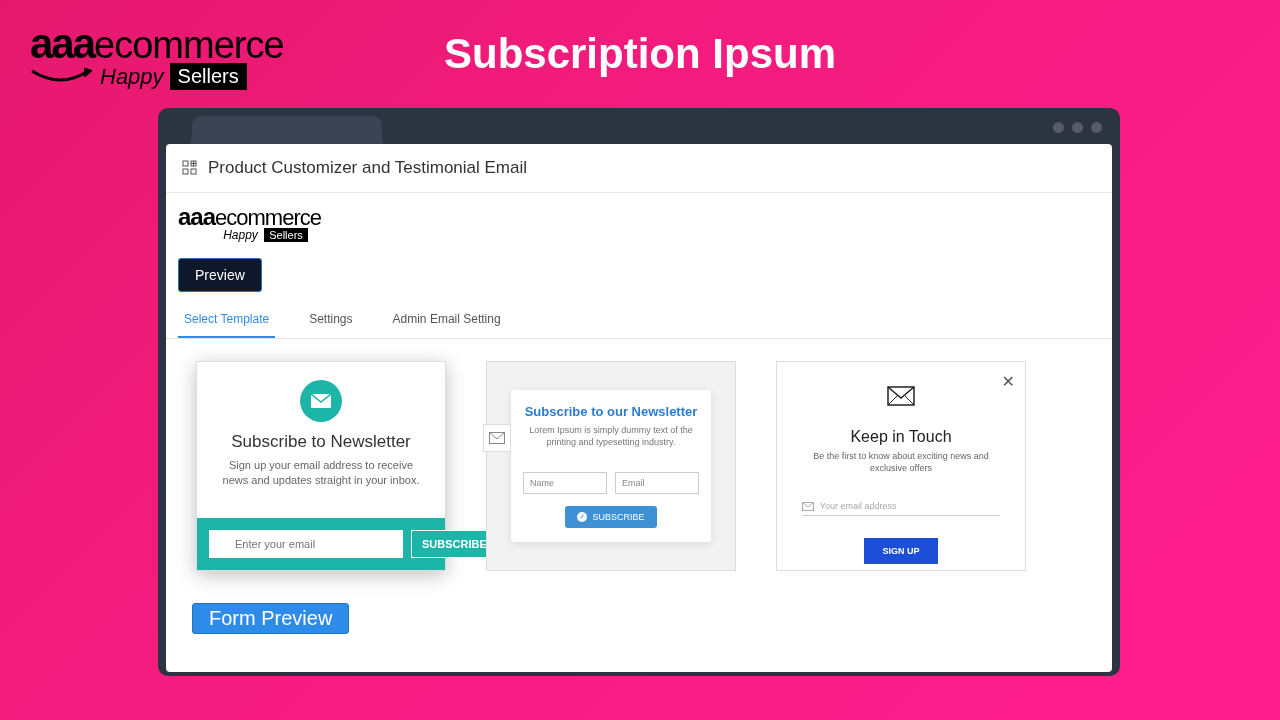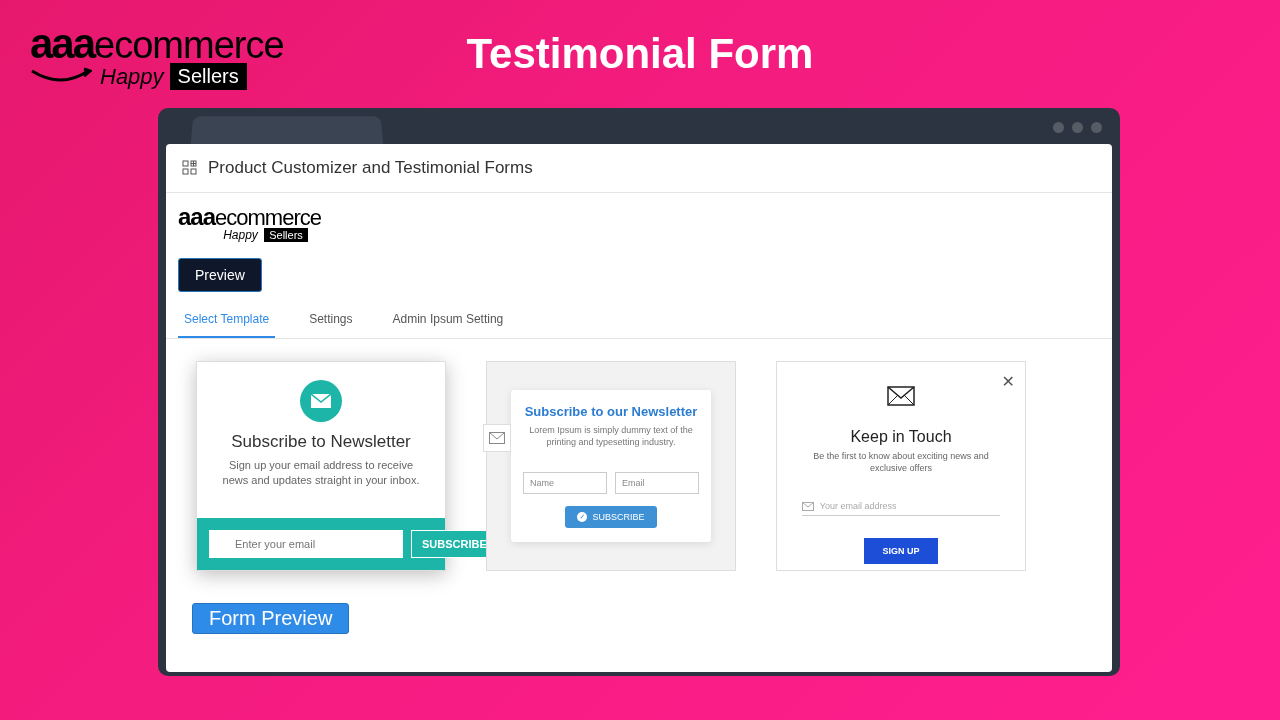--- a/index.html
+++ b/index.html
@@ -76,61 +76,61 @@
       <svg class="smile-icon" width="62" height="20" viewBox="0 0 62 20">
           <path d="M2 4 Q31 22 58 4" stroke="#000" stroke-width="3" fill="none"></path>
           <path d="M54 2 L60 4 L54 9" stroke="#000" stroke-width="3" fill="none"></path>
         </svg>
       <span class="happy-txt">Happy</span>
       <span class="sellers-box">Sellers</span>
     </div>
   </div>
 </div>
 
-<h1 class="page-title">Testimonial Form</h1>
+<h1 class="page-title">Subscription Ipsum</h1>
 
 <div class="browser-window">
   <div class="browser-chrome">
     <div class="tab"></div>
     <div class="win-btns">
       <div class="win-btn"></div>
       <div class="win-btn"></div>
       <div class="win-btn"></div>
     </div>
   </div>
   <div class="app-body">
     <div class="app-header">
       <svg class="app-header-icon" viewBox="0 0 16 16">
           <rect x="1" y="1" width="5" height="5" fill="none" stroke="#555"></rect>
           <rect x="9" y="1" width="5" height="5" fill="none" stroke="#555"></rect>
           <rect x="1" y="9" width="5" height="5" fill="none" stroke="#555"></rect>
           <rect x="9" y="9" width="5" height="5" fill="none" stroke="#555"></rect>
           <line x1="11.5" y1="1" x2="11.5" y2="6" stroke="#555"></line>
           <line x1="9" y1="3.5" x2="14" y2="3.5" stroke="#555"></line>
         </svg>
-      <span class="app-header-title">Product Customizer and Testimonial Forms</span>
+      <span class="app-header-title">Product Customizer and Testimonial Email</span>
     </div>
 
     <div class="inner-logo">
       <div class="inner-logo-top">
         <span class="il-aaa">aaa</span>
         <span class="il-ecom">ecommerce</span>
       </div>
       <div class="inner-logo-sub">
         <span class="il-happy">Happy</span>
         <span class="il-sellers">Sellers</span>
       </div>
     </div>
 
     <button class="preview-btn">Preview</button>
 
     <div class="tabs-bar">
       <div class="tab-item active">Select Template</div>
       <div class="tab-item">Settings</div>
-      <div class="tab-item">Admin Ipsum Setting</div>
+      <div class="tab-item">Admin Email Setting</div>
     </div>
 
     <div class="templates-row">
 
       <div class="tpl-card selected">
         <div class="tpl1-icon">
           <svg width="20" height="14" viewBox="0 0 20 14">
               <rect x="0" y="0" width="20" height="14" fill="#fff"></rect>
               <path d="M0 0 L10 8 L20 0" stroke="#1db5a8" stroke-width="1.5" fill="none"></path>
             </svg>

